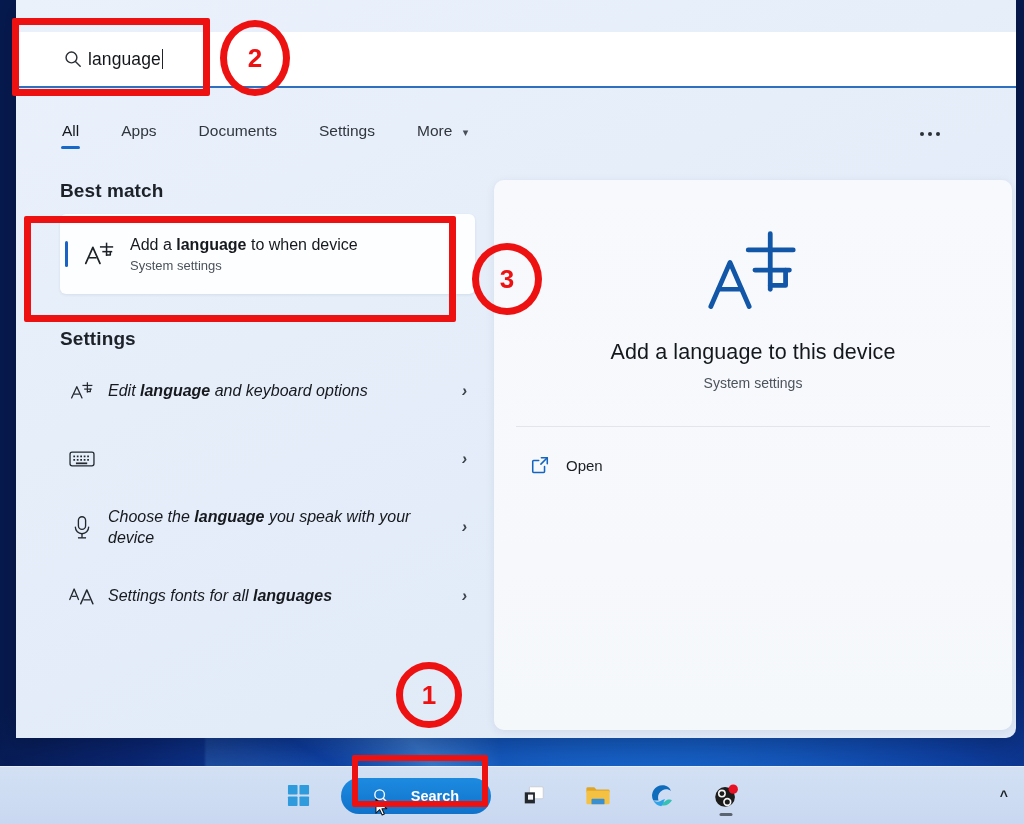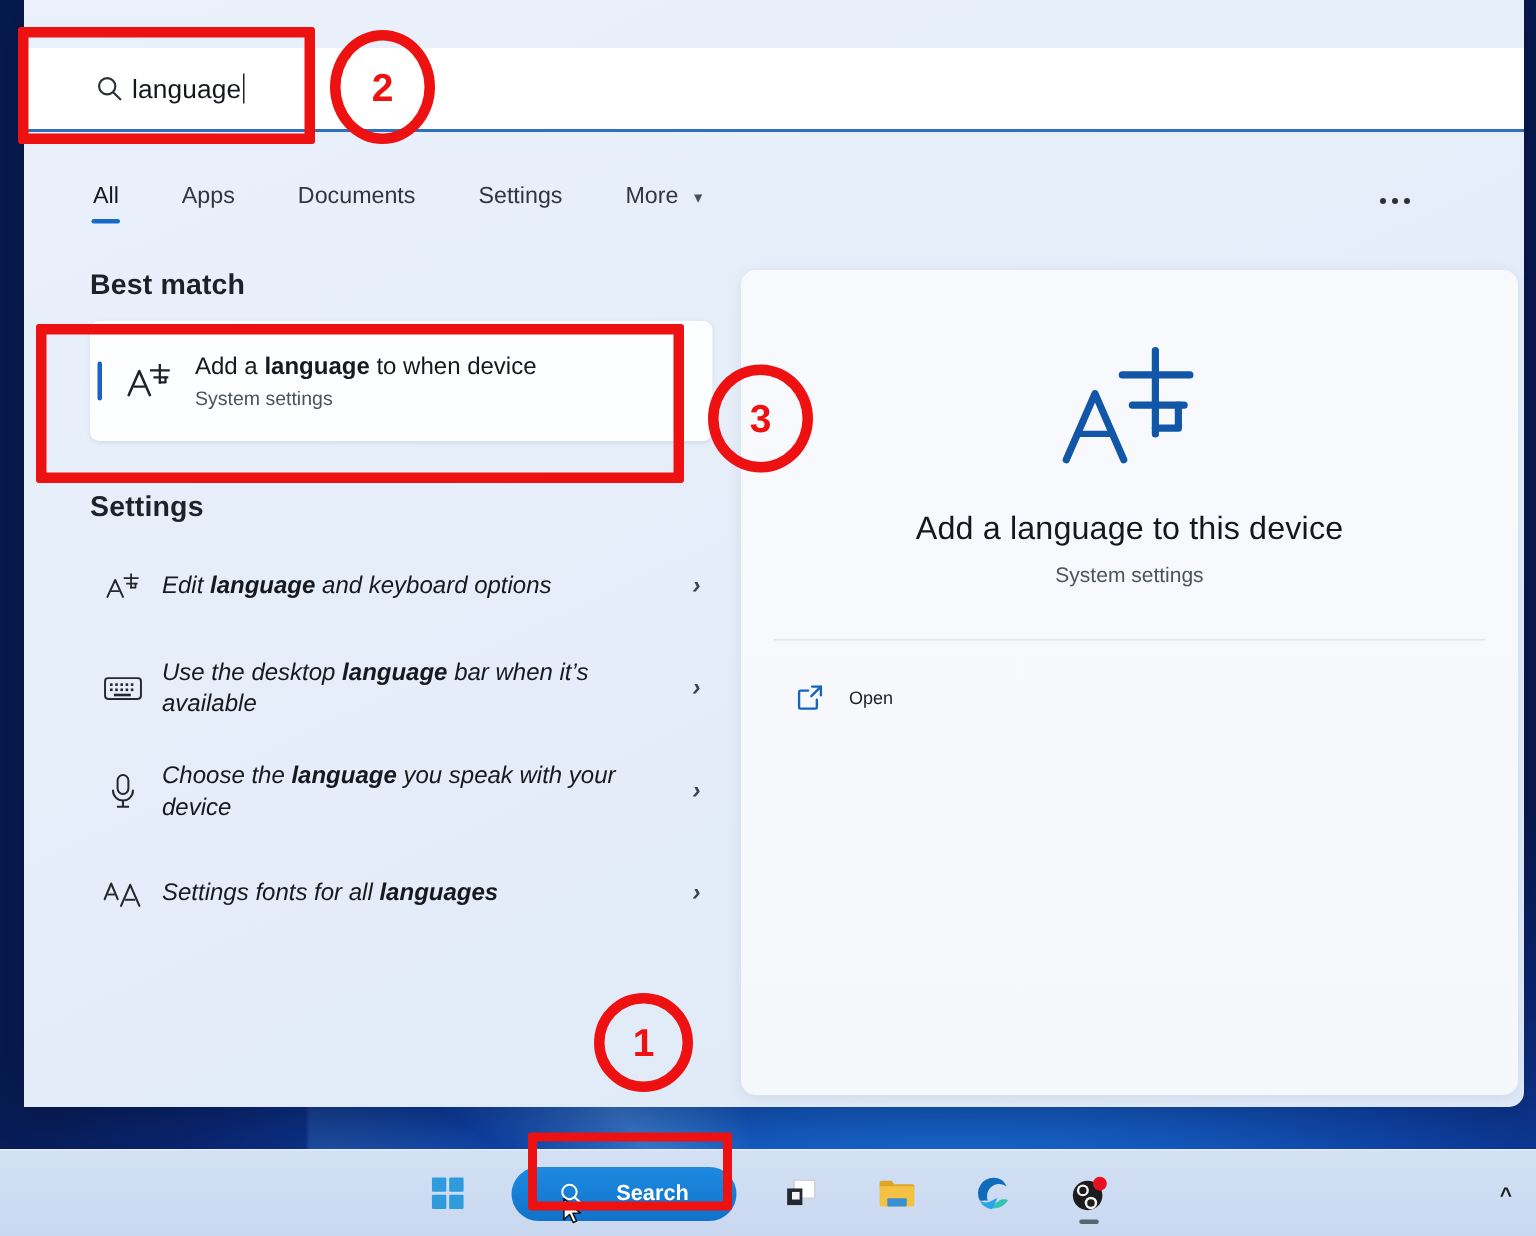--- a/index.html
+++ b/index.html
@@ -159,21 +159,21 @@
     font-size: 21.5px; color: #14181c; text-align: center; letter-spacing: .1px;
   }
   .pv-sub { font-size: 14px; color: #4c535b; margin-top: 10px; }
   .pv-divider {
     width: 474px; height: 1px; background: #e2e6ec; margin-top: 35px;
   }
   .pv-open {
     width: 474px; display: flex; align-items: center;
     margin-top: 20px; padding: 8px 0 8px 14px; gap: 16px;
   }
-  .pv-open-label { font-size: 12px; color: #1b1f24; }
+  .pv-open-label { font-size: 15px; color: #1b1f24; }
 
   
   .taskbar {
     position: absolute; left: 0; bottom: 0; width: 1024px; height: 58px;
     background: linear-gradient(180deg, #d3e0f4 0%, #cddcf2 55%, #c9d8f0 100%);
     border-top: 1px solid rgba(255,255,255,0.55);
   }
   .tb-center {
     position: absolute; left: 50%; top: 50%;
     transform: translate(-50%, -50%);
@@ -316,21 +316,20 @@
           <rect x="17" y="7" width="2" height="2" fill="#23282e"></rect>
           <rect x="21" y="7" width="2" height="2" fill="#23282e"></rect>
           <rect x="5" y="11" width="2" height="2" fill="#23282e"></rect>
           <rect x="9" y="11" width="2" height="2" fill="#23282e"></rect>
           <rect x="13" y="11" width="2" height="2" fill="#23282e"></rect>
           <rect x="17" y="11" width="2" height="2" fill="#23282e"></rect>
           <rect x="21" y="11" width="2" height="2" fill="#23282e"></rect>
           <rect x="8" y="15" width="13" height="2" fill="#23282e"></rect>
         </svg>
       </div>
-      <div class="li-label"><span>Use the desktop </span><b>language</b><span> bar when it’s available</span></div>
       <div class="li-chev">›</div>
     </div>
 
     <div class="list-item">
       <div class="li-icon">
         <svg viewBox="0 0 24 30" width="22" height="27" fill="none">
           <rect x="8" y="3" width="8" height="14" rx="4" stroke="#23282e" stroke-width="1.5"></rect>
           <path d="M4.6 14.5 a7.4 7.4 0 0 0 14.8 0" stroke="#23282e" stroke-width="1.5" stroke-linecap="round" fill="none"></path>
           <line x1="12" y1="22" x2="12" y2="26.5" stroke="#23282e" stroke-width="1.5"></line>
           <line x1="7.5" y1="26.5" x2="16.5" y2="26.5" stroke="#23282e" stroke-width="1.5"></line>

